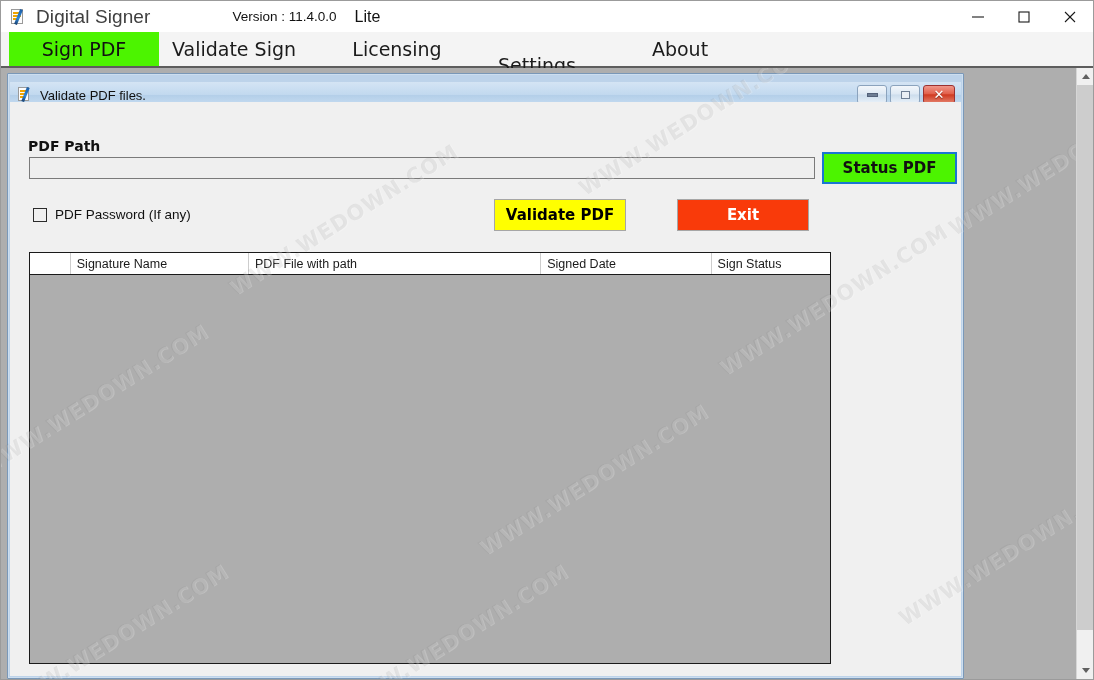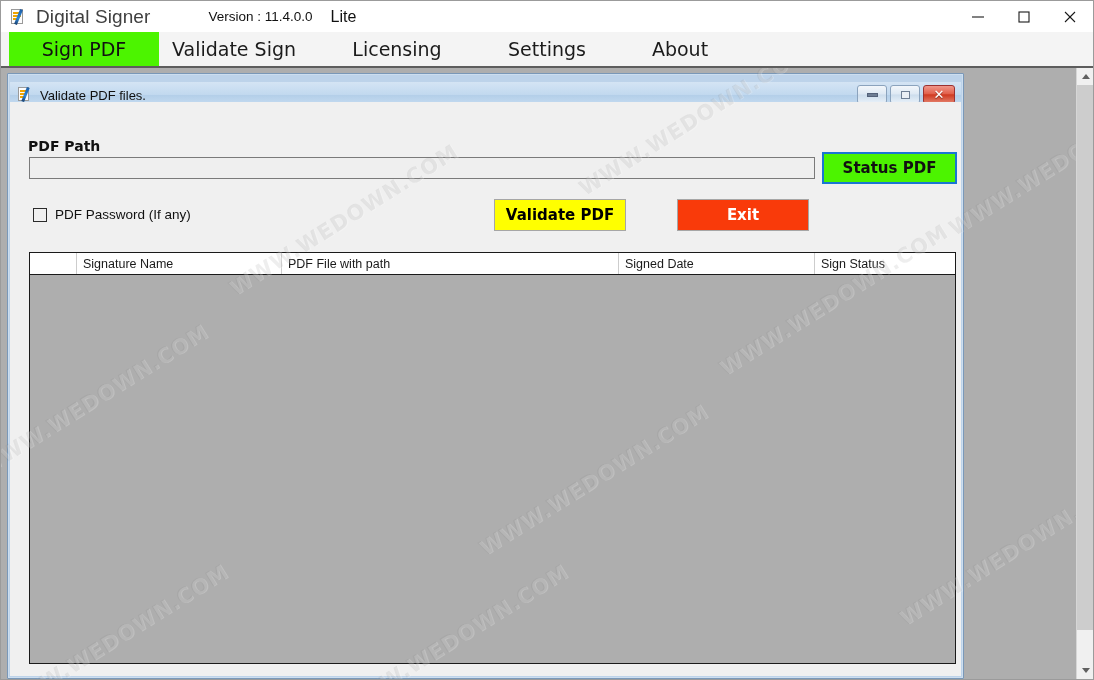--- a/index.html
+++ b/index.html
@@ -48,21 +48,21 @@
     position: absolute; left: 7px; top: 1px;
     width: 3px; height: 16px;
     background: linear-gradient(180deg,#1d5fa8 0%, #2f86d6 60%, #173f6e 100%);
     transform: rotate(22deg);
     transform-origin: 50% 50%;
   }
   .title-text {
     font-size: 19px; color: #404040; letter-spacing: .1px;
   }
   .title-version {
-    font-size: 13.5px; color: #111; margin-left: 58px;
+    font-size: 13.5px; color: #111; margin-left: 82px;
   }
   .title-edition {
     font-size: 16px; color: #111; margin-left: 18px;
   }
   .win-controls {
     position: absolute; right: 0; top: 0;
     height: 31px; display: flex;
   }
   .win-btn {
     width: 46px; height: 31px;
@@ -243,21 +243,21 @@
     border: 1px solid #a6a6a6;
     font-size: 15px; font-weight: bold; color: #fff;
     font-family: "DejaVu Sans", sans-serif;
     display: flex; align-items: center; justify-content: center;
     cursor: pointer;
   }
 
   
   .grid {
     position: absolute; left: 19px; top: 150px;
-    width: 927px; height: 412px;
+    width: 802px; height: 412px;
     border: 1px solid #1a1a1a;
     background: #3b82f6;
     overflow: hidden;
   }
   .grid-head {
     display: flex; height: 22px;
     background: #ffffff;
     border-bottom: 1px solid #1a1a1a;
   }
   .gh {
@@ -350,21 +350,21 @@
   <div class="tabbar">
     <div class="tab active" style="left:8px;width:150px;">
       <span>Sign PDF</span>
     </div>
     <div class="tab" style="left:158px;width:150px;">
       <span>Validate Sign</span>
     </div>
     <div class="tab" style="left:330px;width:132px;">
       <span>Licensing</span>
     </div>
-    <div class="tab" style="left:487px;width:118px;">
+    <div class="tab" style="left:477px;width:118px;margin-top:16px;">
       <span>Settings</span>
     </div>
     <div class="tab" style="left:628px;width:102px;">
       <span>About</span>
     </div>
   </div>
 
   <div class="content">
 
     <div class="mdi">

